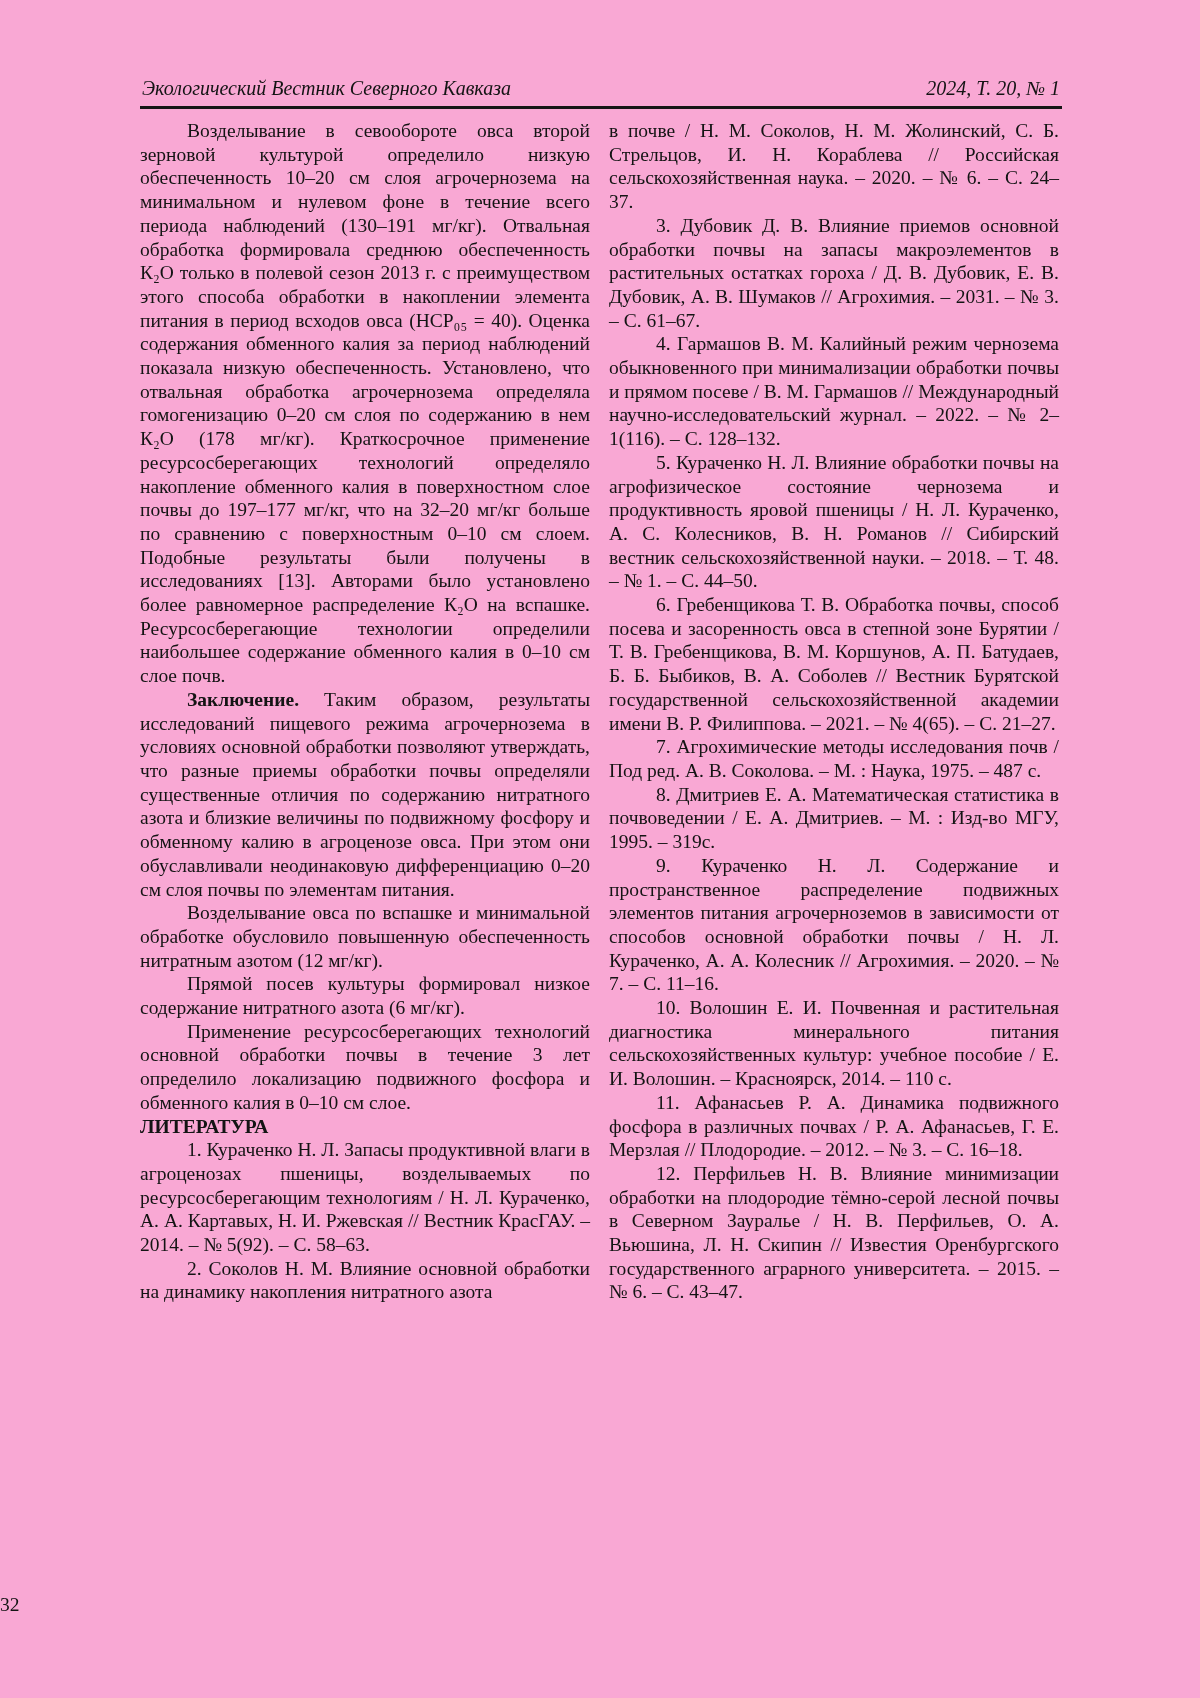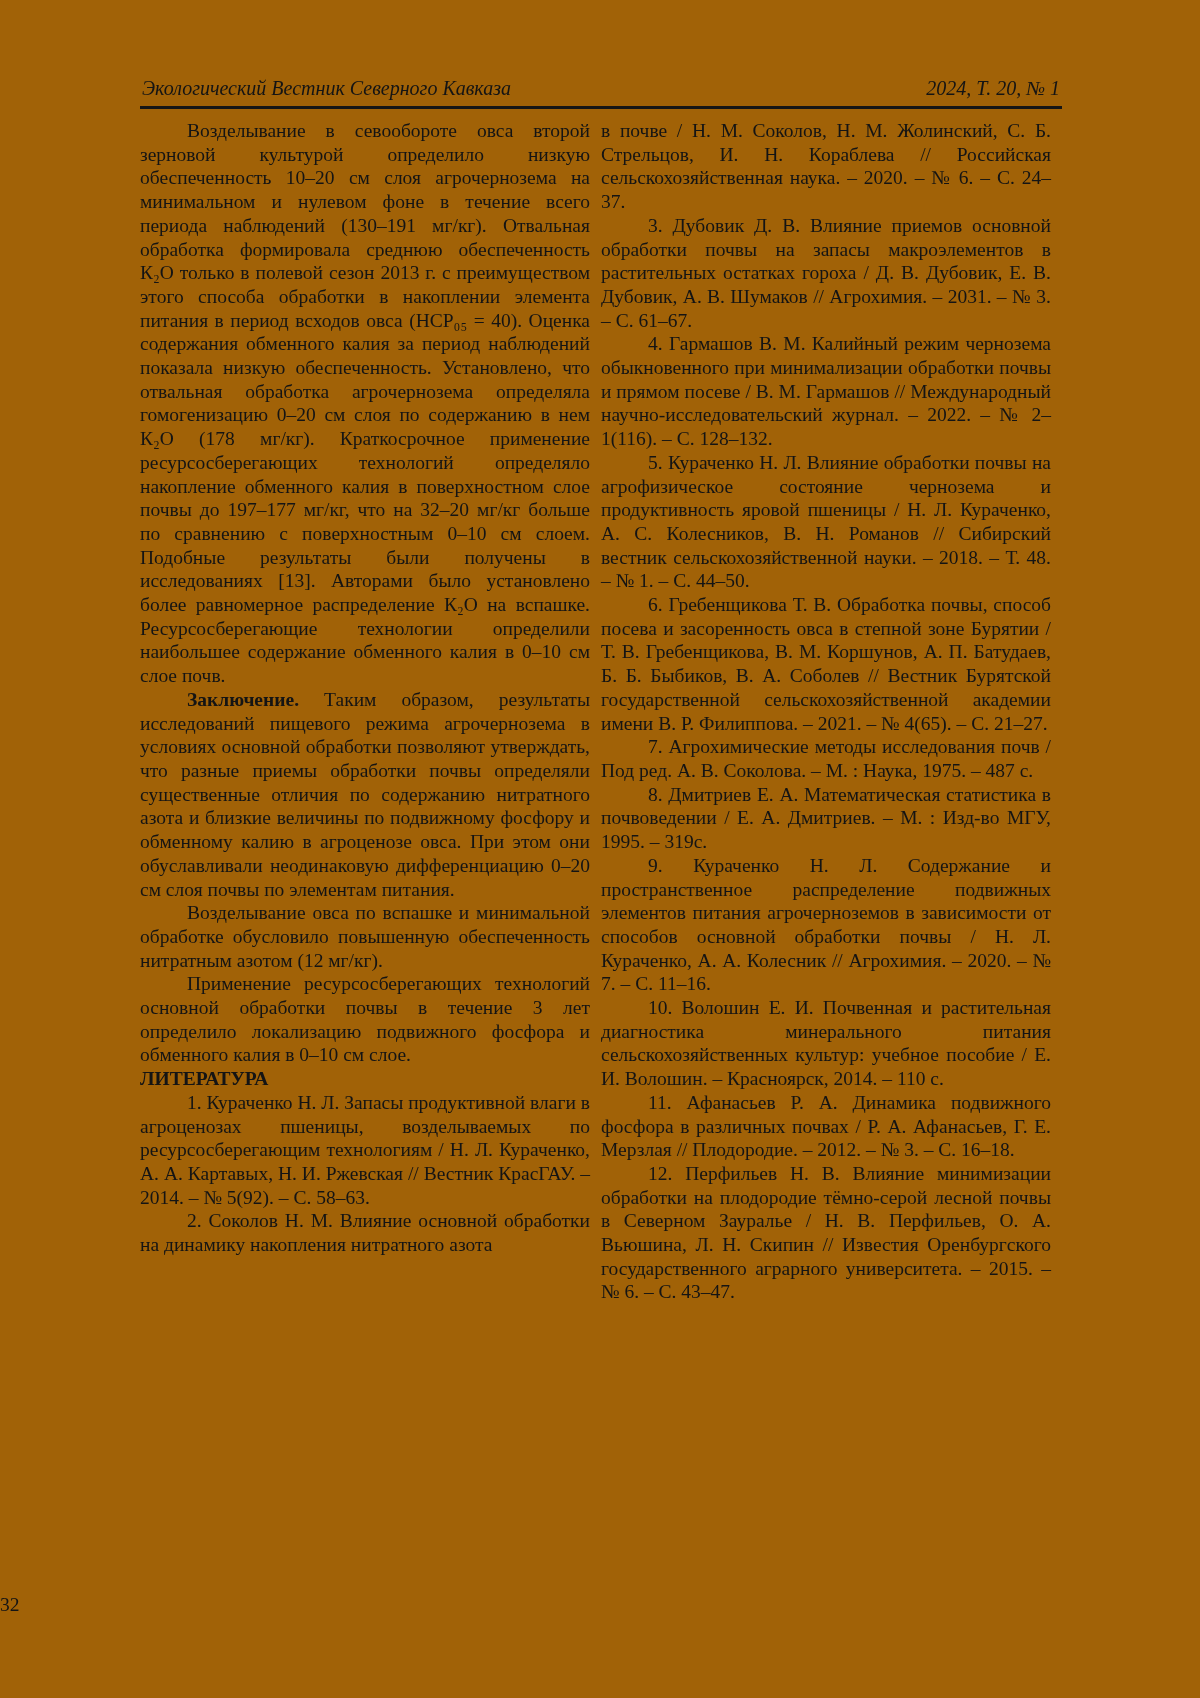--- a/index.html
+++ b/index.html
@@ -1,21 +1,21 @@
 <!DOCTYPE html>
 <html lang="ru"><head>
 <meta charset="utf-8">
 <style>
   html, body { margin: 0; padding: 0; background: #ffffff; }
   .page {
     position: relative;
     width: 1200px;
     height: 1698px;
     margin: 0 auto;
-    background: #a16207;
+    background: #f9a8d4;
     box-sizing: border-box;
     padding: 76px 138px 0 140px;
     font-family: "Liberation Serif", "DejaVu Serif", serif;
     color: #141414;
     overflow: hidden;
   }
   .running-head {
     display: flex;
     justify-content: space-between;
     align-items: baseline;
@@ -24,21 +24,21 @@
     line-height: 24px;
     padding: 0 2px 6px 2px;
   }
   .header-rule {
     height: 0;
     border-bottom: 3px solid #161616;
     margin-bottom: 10px;
   }
   .columns {
     display: flex;
-    gap: 11px;
+    gap: 19px;
   }
   .col {
     width: 450px;
     text-align: justify;
     font-size: 19.5px;
     line-height: 23.7px;
   }
   .col p { margin: 0; }
   .indent { text-indent: 47px; }
   .conclusion-label { font-weight: bold; }
@@ -67,20 +67,21 @@
     <span>2024, Т. 20, № 1</span>
   </div>
   <div class="header-rule"></div>
 
   <div class="columns">
 
     <section class="col">
       <p class="indent">Возделывание в севообороте овса второй зерновой культурой определило низкую обеспеченность 10–20 см слоя агрочернозема на минимальном и нулевом фоне в течение всего периода наблюдений (130–191 мг/кг). Отвальная обработка формировала среднюю обеспеченность К₂О только в полевой сезон 2013 г. с преимуществом этого способа обработки в накоплении элемента питания в период всходов овса (НСР₀₅ = 40). Оценка содержания обменного калия за период наблюдений показала низкую обеспеченность. Установлено, что отвальная обработка агрочернозема определяла гомогенизацию 0–20 см слоя по содержанию в нем К₂О (178 мг/кг). Краткосрочное применение ресурсосберегающих технологий определяло накопление обменного калия в поверхностном слое почвы до 197–177 мг/кг, что на 32–20 мг/кг больше по сравнению с поверхностным 0–10 см слоем. Подобные результаты были получены в исследованиях [13]. Авторами было установлено более равномерное распределение К₂О на вспашке. Ресурсосберегающие технологии определили наибольшее содержание обменного калия в 0–10 см слое почв.</p>
       <p class="indent"><span class="conclusion-label">Заключение.</span><span> Таким образом, результаты исследований пищевого режима агрочернозема в условиях основной обработки позволяют утверждать, что разные приемы обработки почвы определяли существенные отличия по содержанию нитратного азота и близкие величины по подвижному фосфору и обменному калию в агроценозе овса. При этом они обуславливали неодинаковую дифференциацию 0–20 см слоя почвы по элементам питания.</span></p>
       <p class="indent">Возделывание овса по вспашке и минимальной обработке обусловило повышенную обеспеченность нитратным азотом (12 мг/кг).</p>
+      <p class="indent">Прямой посев культуры формировал низкое содержание нитратного азота (6 мг/кг).</p>
       <p class="indent">Применение ресурсосберегающих технологий основной обработки почвы в течение 3 лет определило локализацию подвижного фосфора и обменного калия в 0–10 см слое.</p>
       <p class="lit-heading">ЛИТЕРАТУРА</p>
       <p class="indent">1. Кураченко Н. Л. Запасы продуктивной влаги в агроценозах пшеницы, возделываемых по ресурсосберегающим технологиям / Н. Л. Кураченко, А. А. Картавых, Н. И. Ржевская // Вестник КрасГАУ. – 2014. – № 5(92). – С. 58–63.</p>
       <p class="indent">2. Соколов Н. М. Влияние основной обработки на динамику накопления нитратного азота</p>
     </section>
 
     <section class="col">
       <p>в почве / Н. М. Соколов, Н. М. Жолинский, С. Б. Стрельцов, И. Н. Кораблева // Российская сельскохозяйственная наука. – 2020. – № 6. – С. 24–37.</p>
       <p class="indent">3. Дубовик Д. В. Влияние приемов основной обработки почвы на запасы макроэлементов в растительных остатках гороха / Д. В. Дубовик, Е. В. Дубовик, А. В. Шумаков // Агрохимия. – 2031. – № 3. – С. 61–67.</p>
       <p class="indent">4. Гармашов В. М. Калийный режим чернозема обыкновенного при минимализации обработки почвы и прямом посеве / В. М. Гармашов // Международный научно-исследовательский журнал. – 2022. – № 2–1(116). – С. 128–132.</p>

